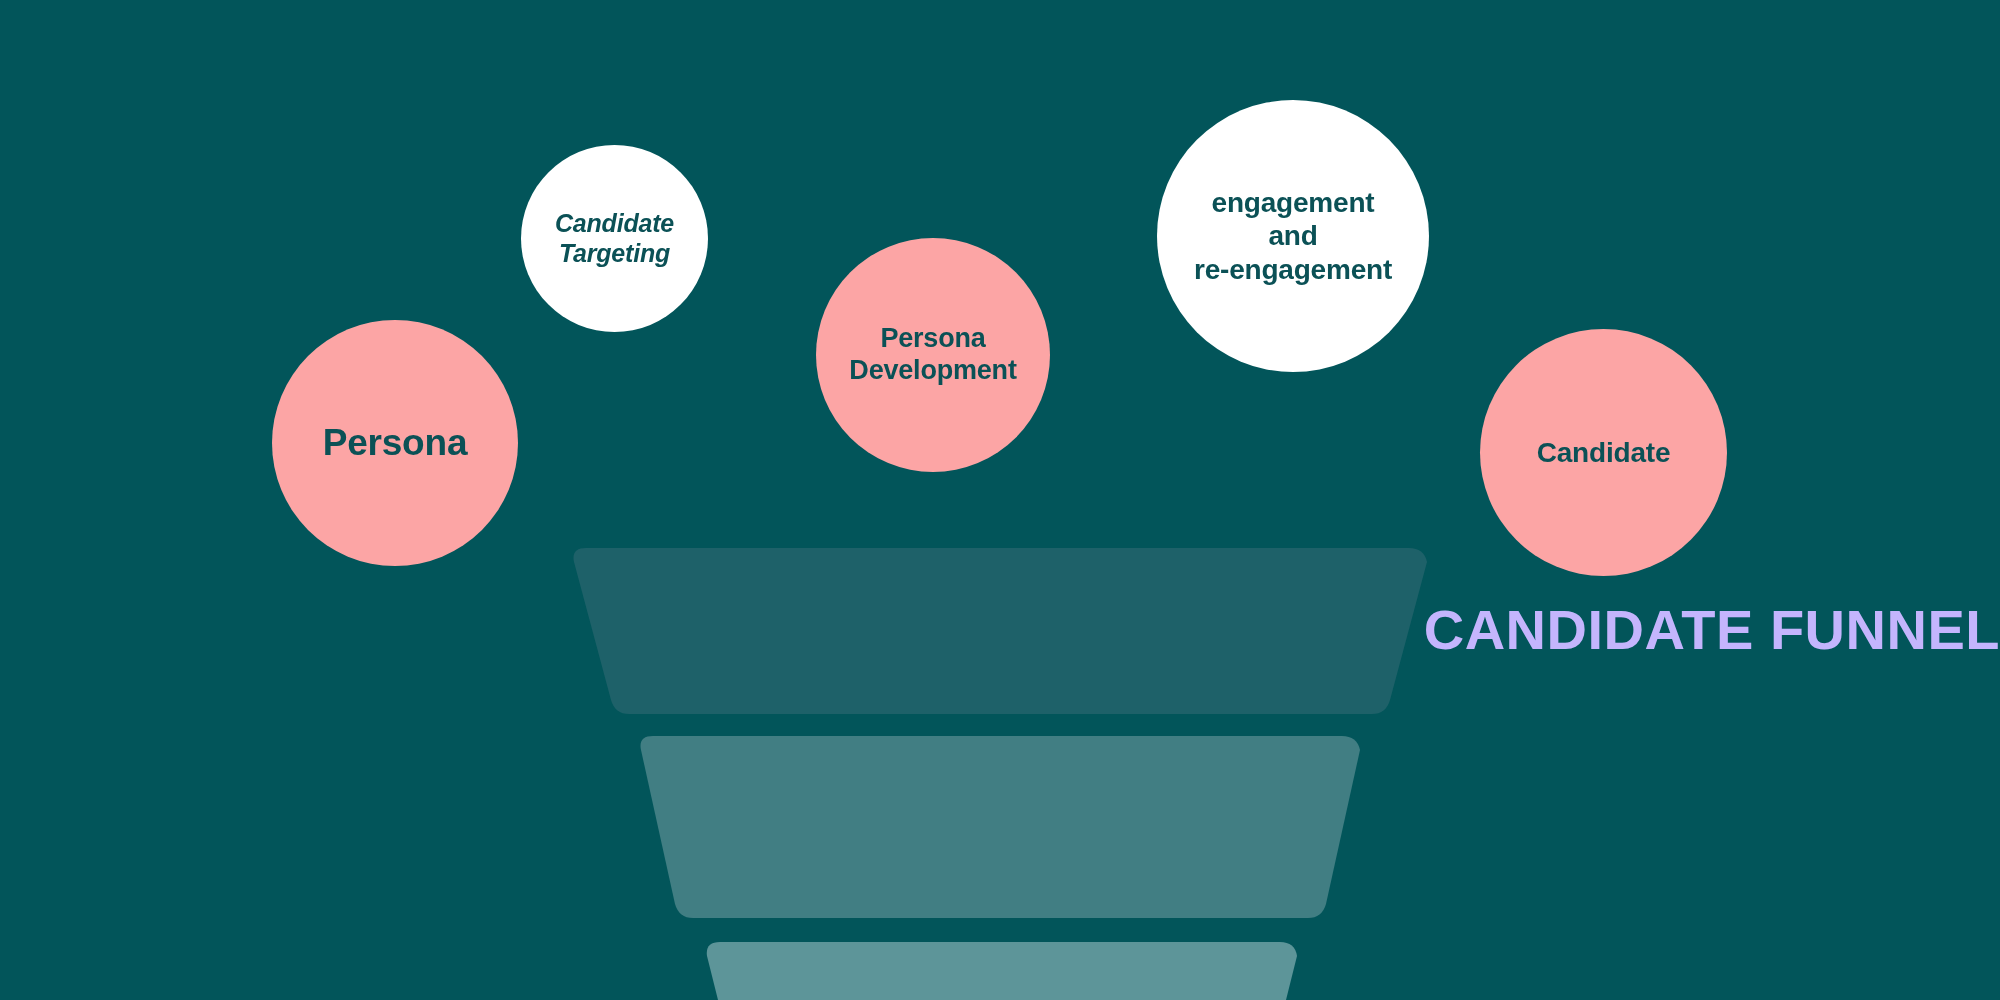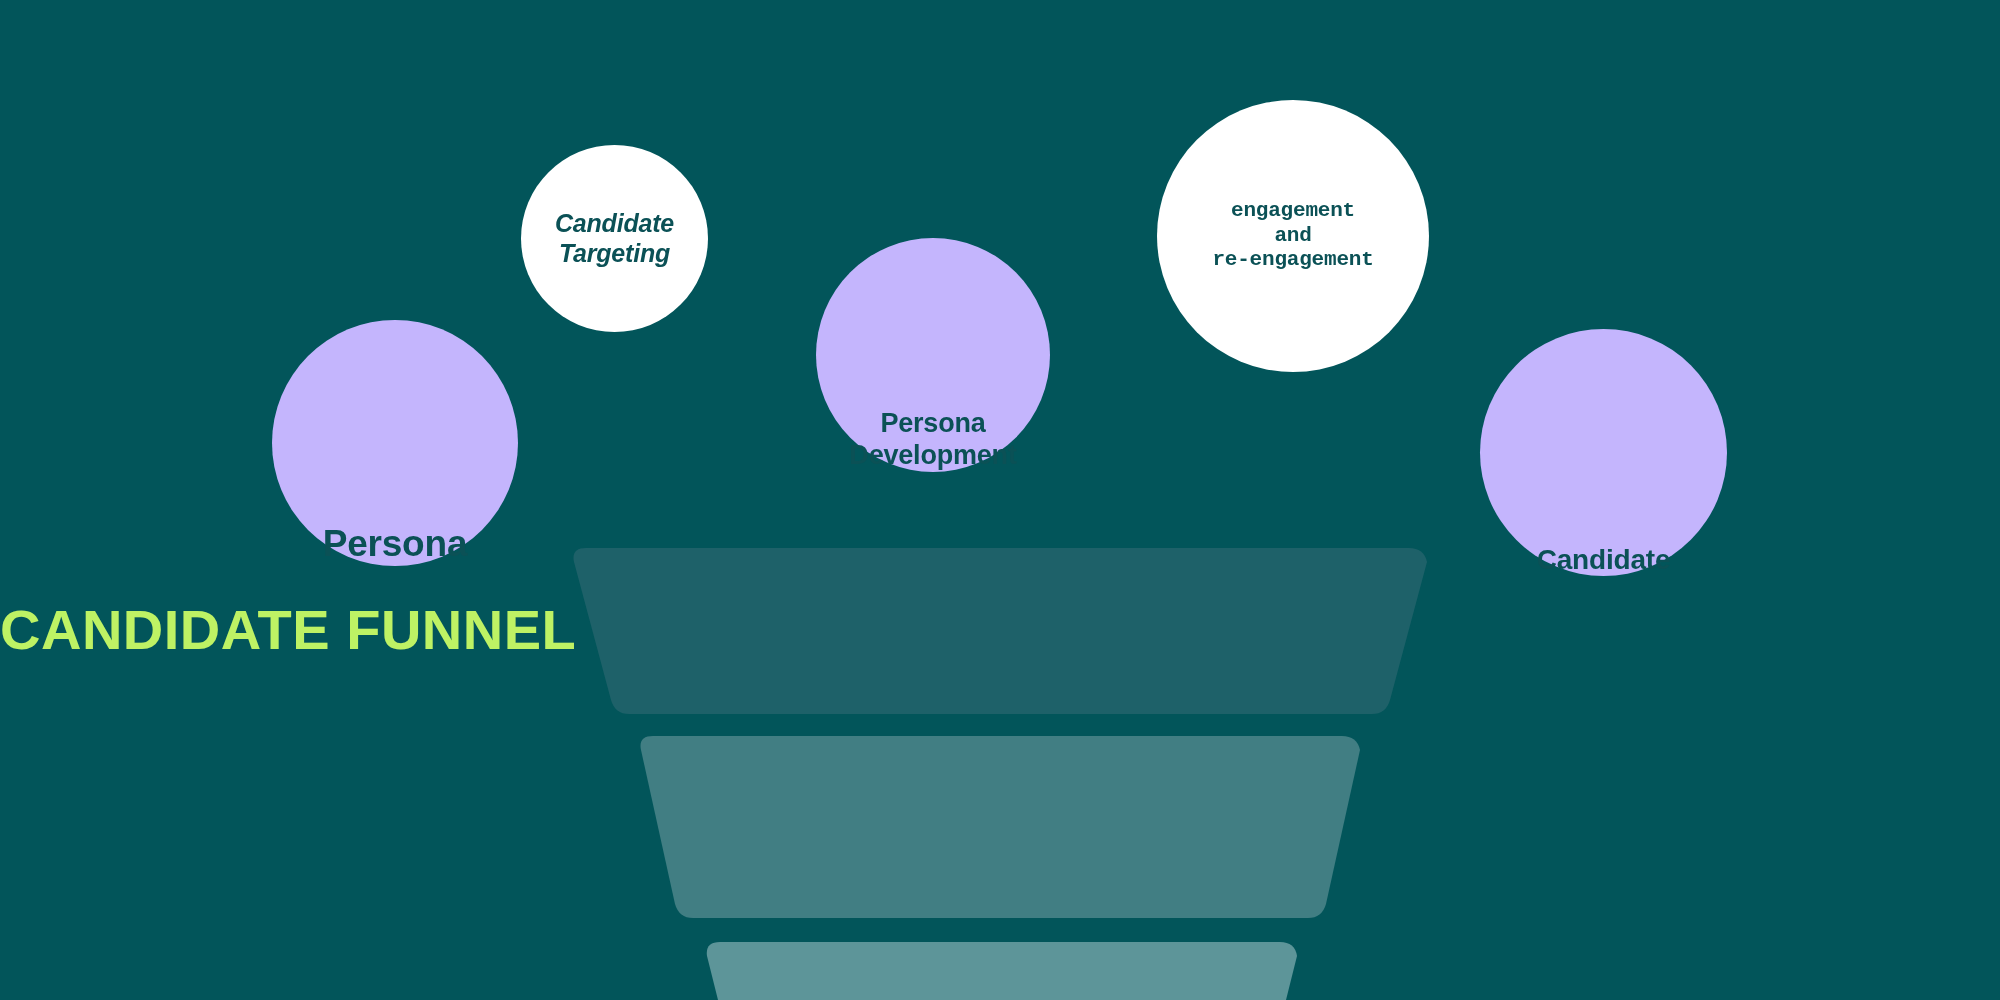--- a/index.html
+++ b/index.html
@@ -40,21 +40,21 @@
     font-weight: 700;
     line-height: 1.18;
     letter-spacing: -0.2px;
     padding: 0 8px;
   }
   .bubble-label {
     display: block;
     width: 100%;
     white-space: pre-line;
   }
-  .bubble--light { background: #c4b5fd; align-items: flex-end; }
+  .bubble--light { background: #fca5a5; }
   .bubble--white { background: #ffffff; }
 
   #bubble-content {
     left: 272px; top: 320px;
     width: 246px; height: 246px;
     font-size: 37px;
   }
   #bubble-candidate-targeting {
     left: 521px; top: 145px;
     width: 187px; height: 187px;
@@ -62,34 +62,33 @@
     font-style: italic;
   }
   #bubble-persona-development {
     left: 816px; top: 238px;
     width: 234px; height: 234px;
     font-size: 27px;
   }
   #bubble-engagement {
     left: 1157px; top: 100px;
     width: 272px; height: 272px;
-    font-size: 21px;
-    font-family: Liberation Mono, monospace;
+    font-size: 28px;
   }
   #bubble-campaigns {
     left: 1480px; top: 329px;
     width: 247px; height: 247px;
     font-size: 28px;
   }
 
   .funnel-stage-label {
     position: absolute;
     width: 100%;
-    text-align: left;
-    color: #bef264;
+    text-align: right;
+    color: #c4b5fd;
     font-weight: 700;
     letter-spacing: 0.5px;
   }
   #funnel-stage-1-label {
     left: 0;
     top: 597px;
     font-size: 56px;
     font-stretch: condensed;
   }
 </style>

